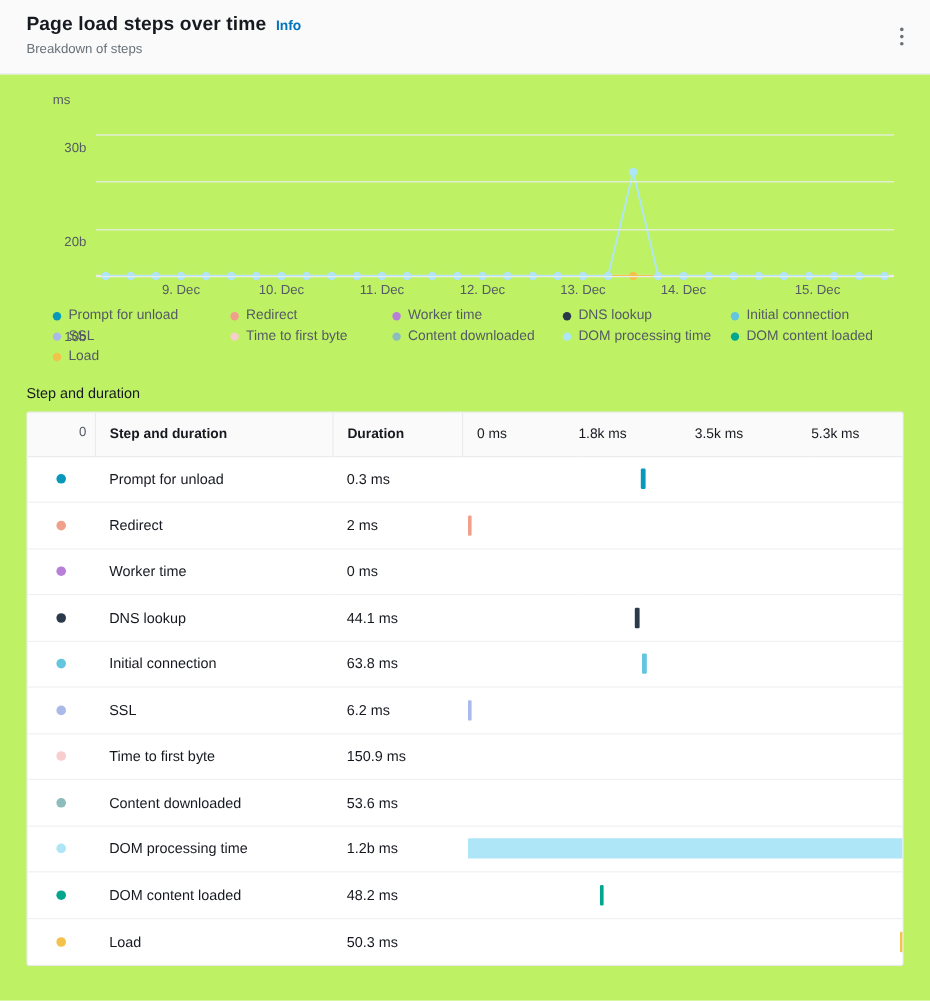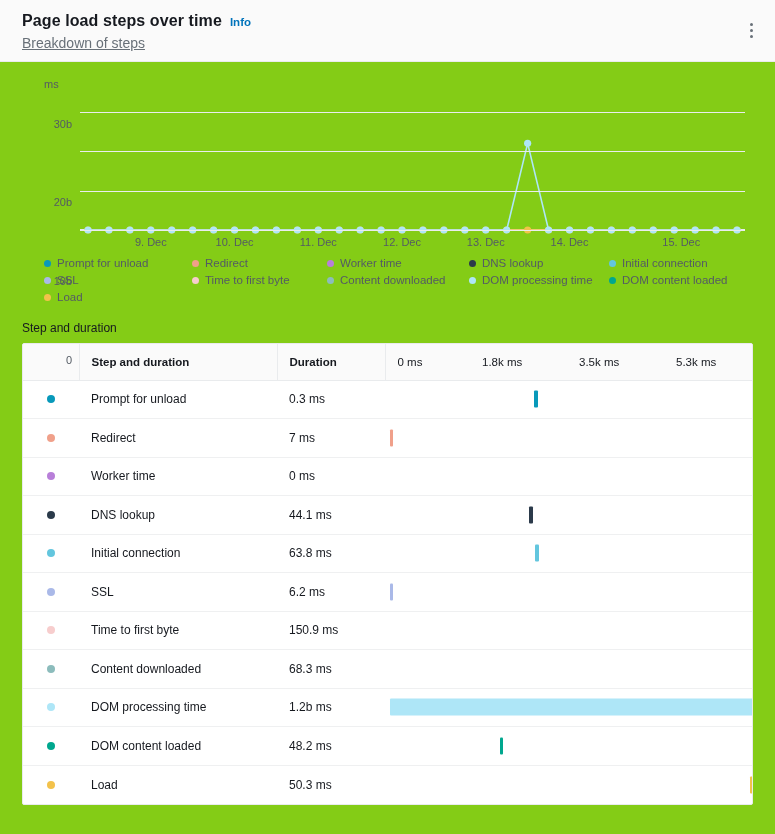--- a/index.html
+++ b/index.html
@@ -3,34 +3,34 @@
 <meta charset="utf-8">
 <style>
   * { box-sizing: border-box; margin: 0; padding: 0; }
   html, body {
     width: 775px; height: 834px;
     background: #ffffff;
     font-family: "Liberation Sans", sans-serif;
     color: #16191f;
     overflow: hidden;
   }
-  .panel { width: 775px; height: 834px; background: #84cc16; position: relative; }
+  .panel { width: 775px; height: 834px; background: #bef264; position: relative; }
 
   
   .header {
     height: 62px;
     background: #fafafa;
     border-bottom: 1px solid #e9ebed;
     padding: 12px 18px 0 22px;
     position: relative;
   }
   .title-row { display: flex; align-items: baseline; gap: 8px; }
   .title { font-size: 16px; font-weight: bold; color: #16191f; letter-spacing: .1px; }
   .info-link { font-size: 11.5px; font-weight: bold; color: #0073bb; cursor: pointer; }
-  .subtitle { font-size: 14px; color: #687078; margin-top: 5px; text-decoration: underline; }
+  .subtitle { font-size: 11px; color: #687078; margin-top: 5px; }
   .kebab {
     position: absolute; top: 18px; right: 14px;
     width: 20px; height: 24px; display: flex; flex-direction: column;
     align-items: center; justify-content: center; gap: 3px; cursor: pointer;
   }
   .kebab i { display: block; width: 3px; height: 3px; border-radius: 50%; background: #687078; }
 
   
   .chart-block { padding: 16px 22px 0 22px; }
   .chart-caption { font-size: 12px; color: #16191f; margin-bottom: 10px; }
@@ -290,21 +290,21 @@
             <td class="c-dot"><span class="dot" style="background: rgb(8, 153, 186);"></span></td>
             <td class="c-step">Prompt for unload</td>
             <td class="c-dur">0.3 ms</td>
             <td class="bar-cell" colspan="4">
               <div class="bar" style="background: rgb(8, 153, 186); left: 38.5%; width: 0.9%; min-width: 3px;"></div>
             </td>
           </tr>
           <tr>
             <td class="c-dot"><span class="dot" style="background: rgb(240, 160, 138);"></span></td>
             <td class="c-step">Redirect</td>
-            <td class="c-dur">7 ms</td>
+            <td class="c-dur">2 ms</td>
             <td class="bar-cell" colspan="4">
               <div class="bar" style="background: rgb(240, 160, 138); left: 1.2%; width: 0.9%; min-width: 3px;"></div>
             </td>
           </tr>
           <tr>
             <td class="c-dot"><span class="dot" style="background: rgb(184, 127, 217);"></span></td>
             <td class="c-step">Worker time</td>
             <td class="c-dur">0 ms</td>
             <td class="bar-cell" colspan="4"></td>
           </tr>
@@ -334,21 +334,21 @@
           </tr>
           <tr>
             <td class="c-dot"><span class="dot" style="background: rgb(247, 205, 205);"></span></td>
             <td class="c-step">Time to first byte</td>
             <td class="c-dur">150.9 ms</td>
             <td class="bar-cell" colspan="4"></td>
           </tr>
           <tr>
             <td class="c-dot"><span class="dot" style="background: rgb(140, 188, 188);"></span></td>
             <td class="c-step">Content downloaded</td>
-            <td class="c-dur">68.3 ms</td>
+            <td class="c-dur">53.6 ms</td>
             <td class="bar-cell" colspan="4"></td>
           </tr>
           <tr>
             <td class="c-dot"><span class="dot" style="background: rgb(174, 230, 247);"></span></td>
             <td class="c-step">DOM processing time</td>
             <td class="c-dur">1.2b ms</td>
             <td class="bar-cell" colspan="4">
               <div class="bar" style="background: rgb(174, 230, 247); left: 1.3%; width: 96.5%;"></div>
             </td>
           </tr>

